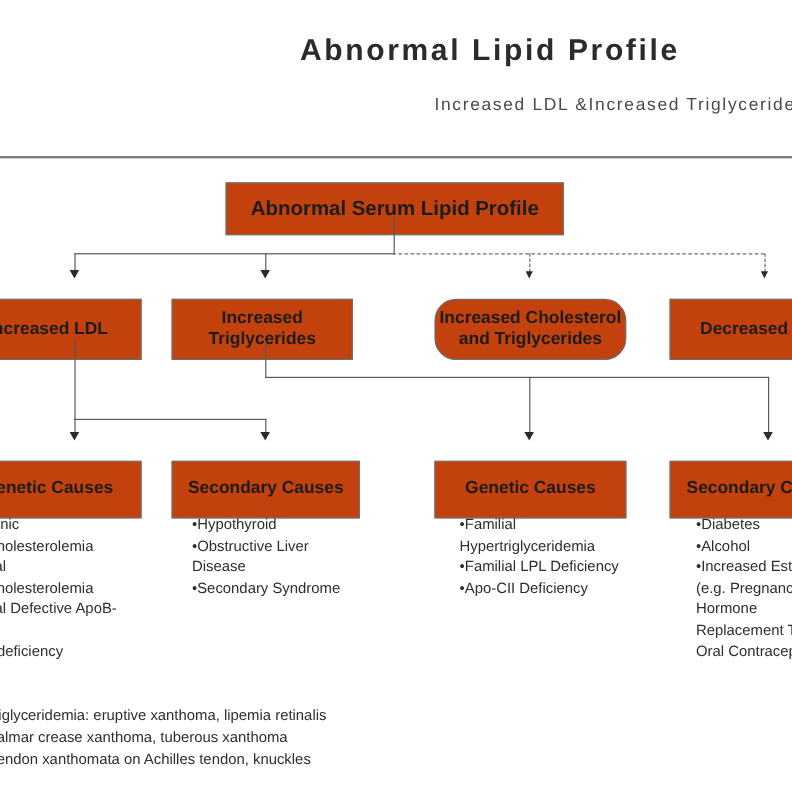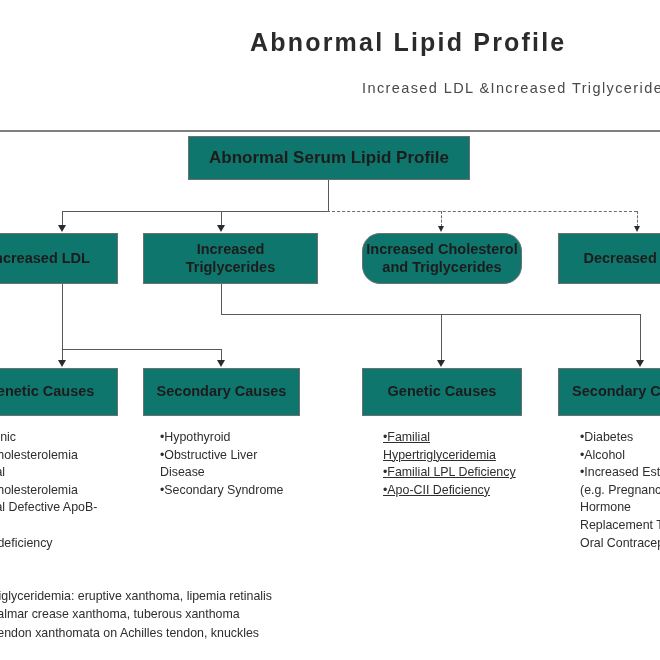--- a/index.html
+++ b/index.html
@@ -51,42 +51,43 @@
     width: 660px;
     height: 0;
     border-top: 2px solid #7f7f7f;
   }
 
   
   .box {
     position: absolute;
     box-sizing: border-box;
     border: 1.3px solid #6f6f6f;
-    background: #0f766e;
+    background: #c2410c;
     display: flex;
     align-items: center;
     justify-content: center;
     text-align: center;
     font-weight: bold;
     color: #1c1c1c;
     line-height: 1.22;
+    margin-top: 16px;
   }
   .box.root {
     left: 188px; top: 136px; width: 282px; height: 44px;
     font-size: 17px;
     border-width: 1.4px;
   }
   .box.l2 {
     top: 233px; height: 51px; font-size: 14.5px;
   }
   .box.l3 {
     top: 368px; height: 48px; font-size: 14.5px;
   }
   #box-increased-ldl      { left: -38px; width: 156px; }
-  #box-increased-tg       { left: 143px; width: 175px; }
+  #box-increased-tg       { left: 143px; width: 151px; }
   #box-increased-chol-tg  { left: 362px; width: 160px; border-radius: 18px; }
   #box-decreased-hdl      { left: 558px; width: 158px; }
 
   #box-genetic-1   { left: -38px; width: 156px; }
   #box-secondary-1 { left: 143px; width: 157px; }
   #box-genetic-2   { left: 362px; width: 160px; }
   #box-secondary-2 { left: 558px; width: 158px; }
 
   
   .ln {
@@ -119,21 +120,21 @@
   
   .bullets {
     position: absolute;
     font-size: 12.4px;
     line-height: 1.42;
     color: #2e2e2e;
     white-space: pre-line;
   }
   #bullets-genetic-1   { left: -42px; top: 429px; width: 170px; }
   #bullets-secondary-1 { left: 160px; top: 429px; width: 150px; }
-  #bullets-genetic-2   { left: 383px; top: 429px; width: 160px; text-decoration: underline; }
+  #bullets-genetic-2   { left: 383px; top: 429px; width: 160px; }
   #bullets-secondary-2 { left: 580px; top: 429px; width: 160px; }
 
   
   #signs {
     position: absolute;
     left: -42px;
     top: 569px;
     width: 420px;
     font-size: 12.4px;
     line-height: 1.47;

